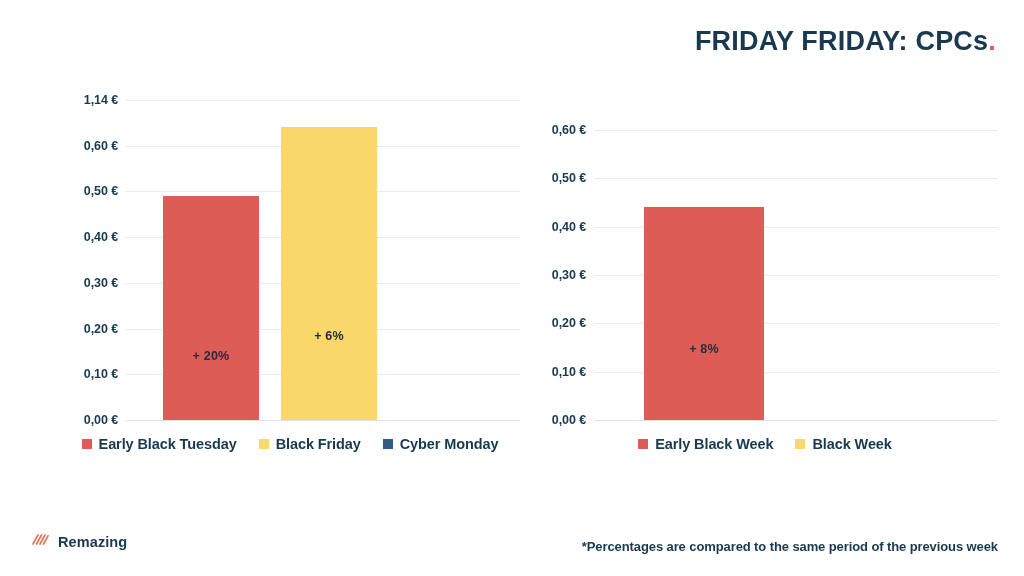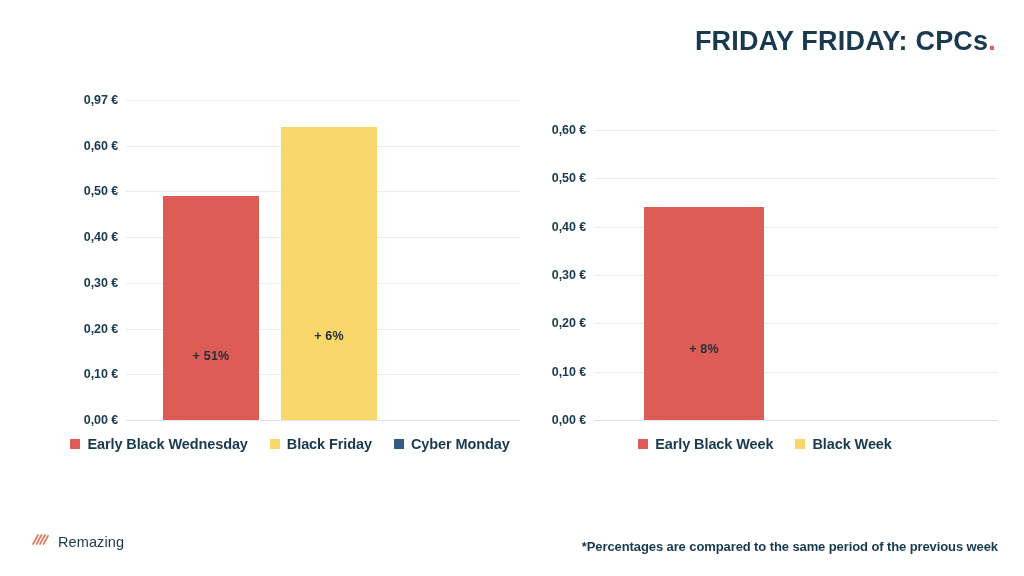--- a/index.html
+++ b/index.html
@@ -156,69 +156,69 @@
     bottom: 22px;
     display: flex;
     align-items: center;
     gap: 8px;
   }
   #brand-logo .logo-mark {
     display: block;
   }
   #brand-logo .logo-text {
     font-size: 14.5px;
-    font-weight: normal;
+    font-weight: bold;
     color: #19394f;
     letter-spacing: 0.1px;
   }
 </style>
 </head>
 <body>
 
 <div id="page-title"><span>FRIDAY FRIDAY: CPCs</span><span class="dot">.</span></div>
 
 <div id="chart-left" class="chart-panel">
   <div class="plot-wrap">
     <div class="y-axis">
         <div class="y-tick" style="top: 100%;">0,00 €</div>
         <div class="y-tick" style="top: 85.7143%;">0,10 €</div>
         <div class="y-tick" style="top: 71.4286%;">0,20 €</div>
         <div class="y-tick" style="top: 57.1429%;">0,30 €</div>
         <div class="y-tick" style="top: 42.8571%;">0,40 €</div>
         <div class="y-tick" style="top: 28.5714%;">0,50 €</div>
         <div class="y-tick" style="top: 14.2857%;">0,60 €</div>
-        <div class="y-tick" style="top: 0%;">0,97 €</div>
+        <div class="y-tick" style="top: 0%;">1,14 €</div>
       </div>
     <div class="plot-area">
       <div class="gridlines">
           <div class="gridline baseline" style="top: 100%;"></div>
           <div class="gridline" style="top: 85.7143%;"></div>
           <div class="gridline" style="top: 71.4286%;"></div>
           <div class="gridline" style="top: 57.1429%;"></div>
           <div class="gridline" style="top: 42.8571%;"></div>
           <div class="gridline" style="top: 28.5714%;"></div>
           <div class="gridline" style="top: 14.2857%;"></div>
           <div class="gridline" style="top: 0%;"></div>
         </div>
       <div class="bars">
           <div class="bar" style="left: 37px; width: 96px; height: 70%; background: rgb(221, 92, 86);">
-            <span class="bar-label" style="position: absolute; bottom: 28.5714%; transform: translateY(50%);">+ 51%</span>
+            <span class="bar-label" style="position: absolute; bottom: 28.5714%; transform: translateY(50%);">+ 20%</span>
           </div>
           <div class="bar" style="left: 155px; width: 96px; height: 91.4286%; background: rgb(249, 215, 107);">
             <span class="bar-label" style="position: absolute; bottom: 28.5714%; transform: translateY(50%);">+ 6%</span>
           </div>
         </div>
     </div>
   </div>
 </div>
 
 <div id="legend-left" class="legend">
     <div class="legend-item">
       <span class="legend-swatch" style="background: rgb(221, 92, 86);"></span>
-      <span class="legend-label">Early Black Wednesday</span>
+      <span class="legend-label">Early Black Tuesday</span>
     </div>
     <div class="legend-item">
       <span class="legend-swatch" style="background: rgb(249, 215, 107);"></span>
       <span class="legend-label">Black Friday</span>
     </div>
     <div class="legend-item">
       <span class="legend-swatch" style="background: rgb(50, 92, 132);"></span>
       <span class="legend-label">Cyber Monday</span>
     </div>
   </div>

